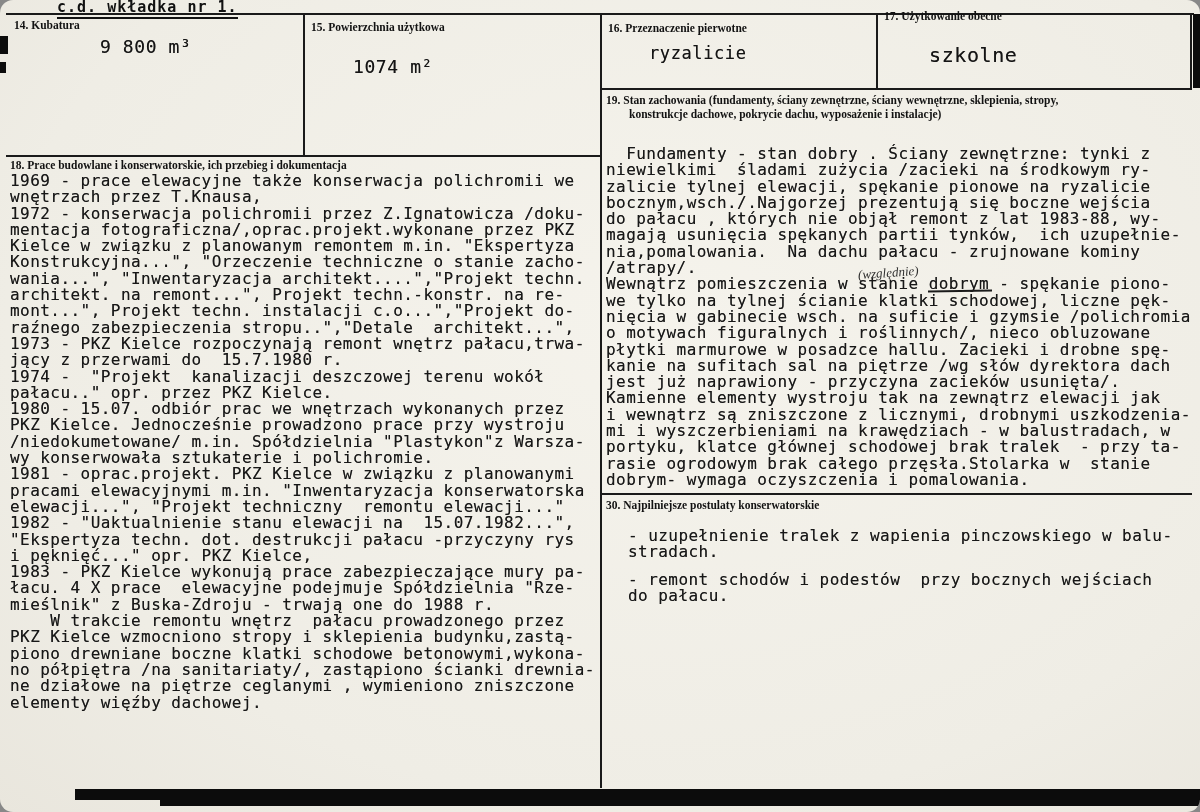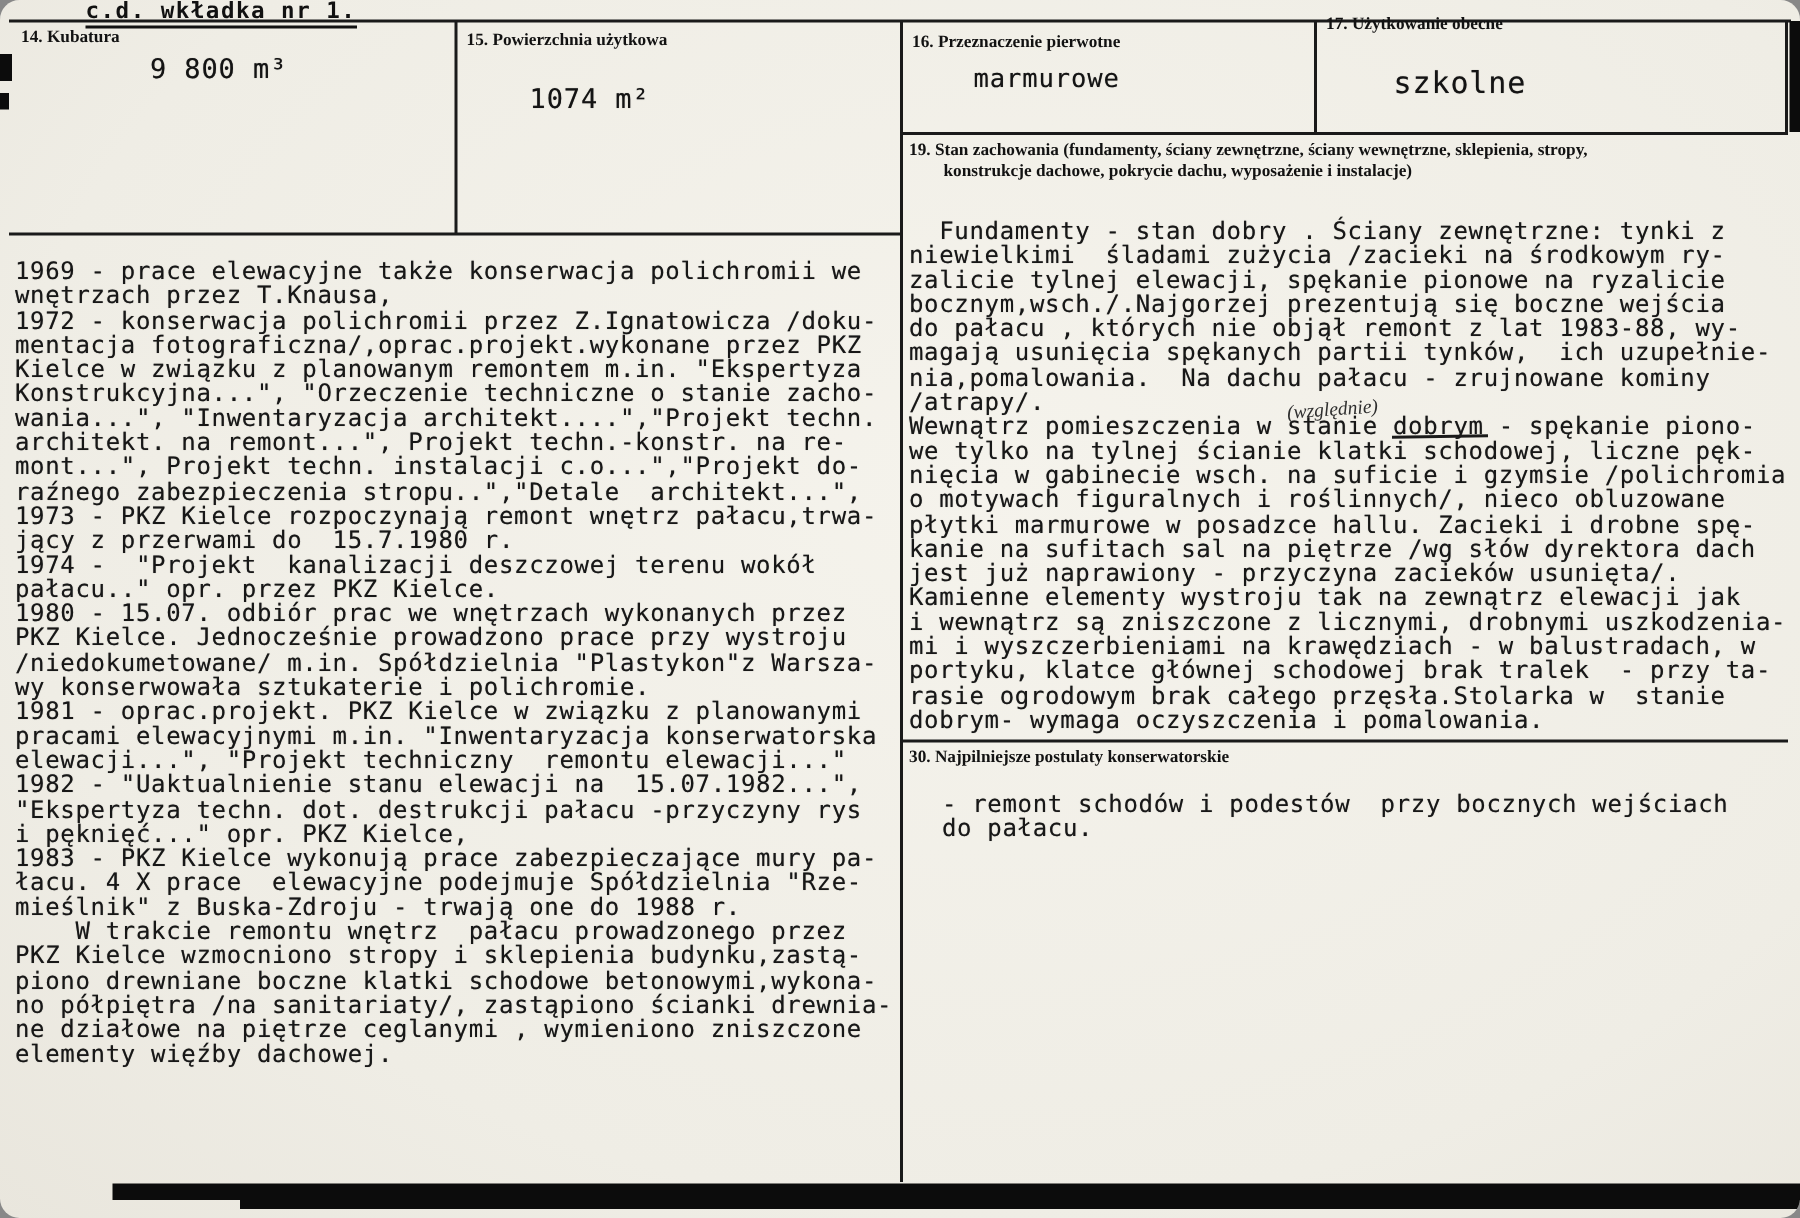--- a/index.html
+++ b/index.html
@@ -52,21 +52,21 @@
   <div class="vline" style="left:876px;top:14px;width:2px;height:75px;"></div>
   <div class="vline" style="left:1190px;top:14px;width:2px;height:75px;"></div>
 
   <div class="label" style="left:14px;top:19px;">14. Kubatura</div>
   <div class="typed-lg" style="left:100px;top:36px;">9 800 m³</div>
 
   <div class="label" style="left:311px;top:21px;text-align:center;">15. Powierzchnia użytkowa</div>
   <div class="typed-lg" style="left:353px;top:56px;">1074 m²</div>
 
   <div class="label" style="left:608px;top:22px;">16. Przeznaczenie pierwotne</div>
-  <div class="typed-lg" style="left:649px;top:43px;font-size:17px;">marmurowe</div>
+  <div class="typed-lg" style="left:649px;top:43px;font-size:17px;">ryzalicie</div>
 
   <div class="label" style="left:884px;top:10px;">17. Użytkowanie obecne</div>
   <div class="typed-lg" style="left:929px;top:43px;font-size:20px;">szkolne</div>
 
   <div class="label" style="left:606px;top:94px;width:584px;">19. Stan zachowania (fundamenty, ściany zewnętrzne, ściany wewnętrzne, sklepienia, stropy,
         konstrukcje dachowe, pokrycie dachu, wyposażenie i instalacje)</div>
   <div class="typed" style="left:606px;top:146px;">  Fundamenty - stan dobry . Ściany zewnętrzne: tynki z
 niewielkimi  śladami zużycia /zacieki na środkowym ry-
 zalicie tylnej elewacji, spękanie pionowe na ryzalicie
 bocznym,wsch./.Najgorzej prezentują się boczne wejścia
@@ -83,20 +83,21 @@
 jest już naprawiony - przyczyna zacieków usunięta/.
 Kamienne elementy wystroju tak na zewnątrz elewacji jak
 i wewnątrz są zniszczone z licznymi, drobnymi uszkodzenia-
 mi i wyszczerbieniami na krawędziach - w balustradach, w
 portyku, klatce głównej schodowej brak tralek  - przy ta-
 rasie ogrodowym brak całego przęsła.Stolarka w  stanie
 dobrym- wymaga oczyszczenia i pomalowania.</div>
   <div class="handwriting" style="left:858px;top:265px;">(względnie)</div>
   <div class="hline" style="left:928px;top:290px;width:64px;height:1.5px;transform:rotate(-1deg);"></div>
 
+  <div class="label" style="left:10px;top:159px;">18. Prace budowlane i konserwatorskie, ich przebieg i dokumentacja</div>
   <div class="typed" style="left:10px;top:173px;">1969 - prace elewacyjne także konserwacja polichromii we
 wnętrzach przez T.Knausa,
 1972 - konserwacja polichromii przez Z.Ignatowicza /doku-
 mentacja fotograficzna/,oprac.projekt.wykonane przez PKZ
 Kielce w związku z planowanym remontem m.in. "Ekspertyza
 Konstrukcyjna...", "Orzeczenie techniczne o stanie zacho-
 wania...", "Inwentaryzacja architekt....","Projekt techn.
 architekt. na remont...", Projekt techn.-konstr. na re-
 mont...", Projekt techn. instalacji c.o...","Projekt do-
 raźnego zabezpieczenia stropu..","Detale  architekt...",
@@ -119,20 +120,22 @@
 mieślnik" z Buska-Zdroju - trwają one do 1988 r.
     W trakcie remontu wnętrz  pałacu prowadzonego przez
 PKZ Kielce wzmocniono stropy i sklepienia budynku,zastą-
 piono drewniane boczne klatki schodowe betonowymi,wykona-
 no półpiętra /na sanitariaty/, zastąpiono ścianki drewnia-
 ne działowe na piętrze ceglanymi , wymieniono zniszczone
 elementy więźby dachowej.</div>
 
   <div class="label" style="left:606px;top:499px;">30. Najpilniejsze postulaty konserwatorskie</div>
   <div style="position:absolute;left:628px;top:528px;">
+    <div class="typed s20-item" style="position:static;">- uzupełnienie tralek z wapienia pinczowskiego w balu-
+stradach.</div>
     <div class="typed s20-item" style="position:static;">- remont schodów i podestów  przy bocznych wejściach
 do pałacu.</div>
   </div>
 
   <div class="artifact" style="left:75px;top:789px;width:1125px;height:11px;"></div>
   <div class="artifact" style="left:160px;top:798px;width:1040px;height:8px;"></div>
   <div class="artifact" style="left:0;top:36px;width:8px;height:18px;"></div>
   <div class="artifact" style="left:0;top:62px;width:6px;height:11px;"></div>
   <div class="artifact" style="left:1193px;top:14px;width:7px;height:74px;"></div>
 

